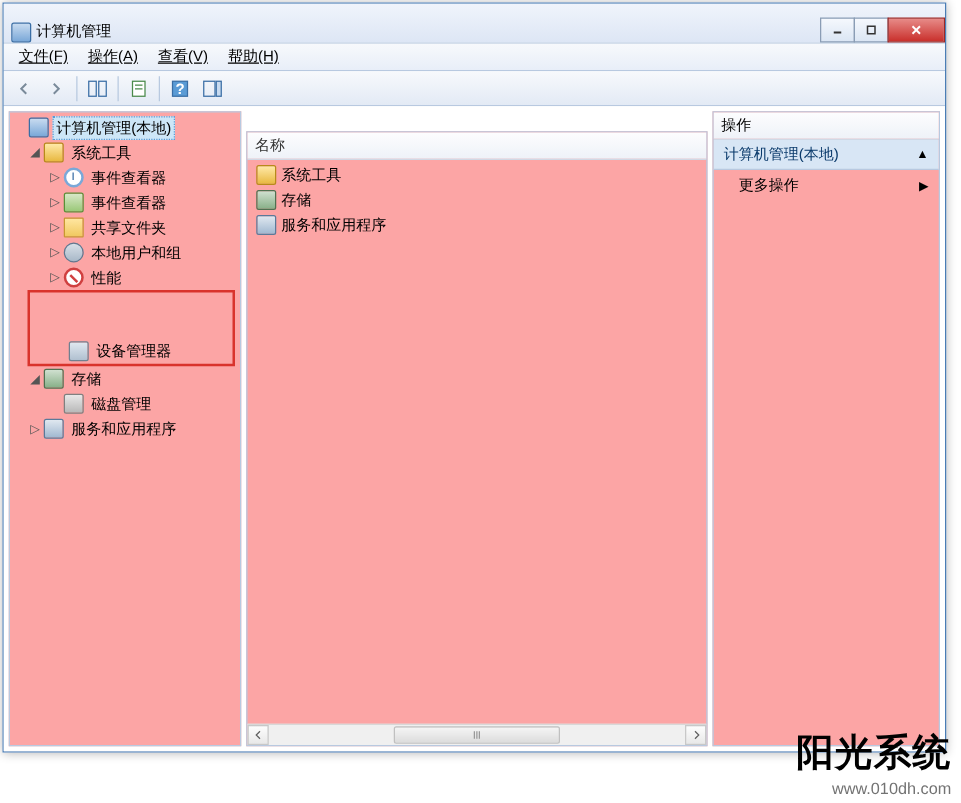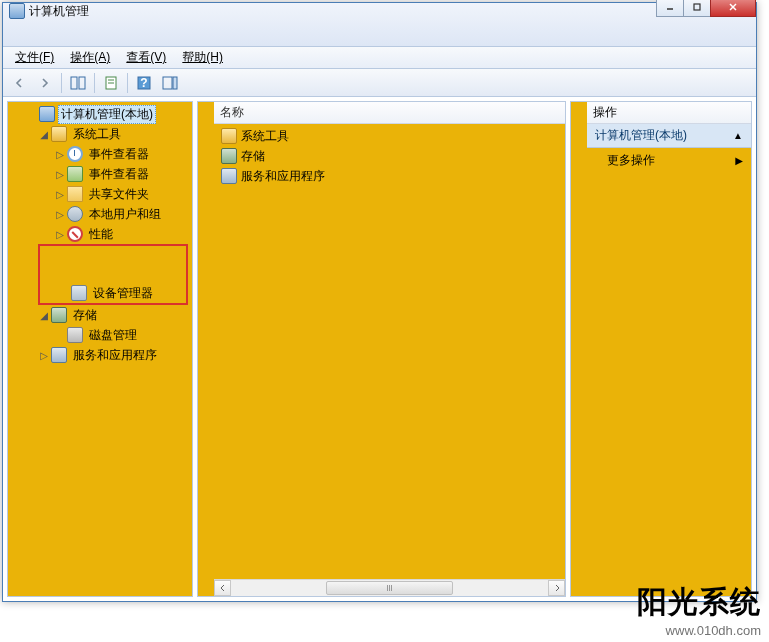--- a/index.html
+++ b/index.html
@@ -1,40 +1,40 @@
 <!DOCTYPE html>
 <html><head>
 <meta charset="utf-8">
 <style>
 * { box-sizing: border-box; margin: 0; padding: 0; font-family: "Microsoft YaHei", "SimSun", Tahoma, sans-serif; font-size: 12px; }
 body { background: #fff; width: 769px; height: 642px; overflow: hidden; position: relative; }
 
 .window { width: 755px; height: 600px; margin: 2px 0 0 2px; border: 1px solid #4a7db5; background: #fff; box-shadow: 0 0 8px rgba(0,0,0,0.3); display: flex; flex-direction: column; }
 
-.titlebar { height: 44px; background: linear-gradient(#f0f4fb, #dde6f5); display: flex; align-items: flex-start; padding: 0 0 0 6px; border-bottom: 1px solid #b8c9e0; }
+.titlebar { height: 32px; background: linear-gradient(#f0f4fb, #dde6f5); display: flex; align-items: flex-end; padding: 0 0 0 6px; border-bottom: 1px solid #b8c9e0; }
 .titlebar .ticon { width: 16px; height: 16px; margin-right: 4px; }
 .titlebar .title { flex: 1; color: #000; }
 .winbtns { display: flex; height: 20px; margin-top: -6px; }
 .winbtn { width: 28px; height: 20px; border: 1px solid #8a9db5; background: linear-gradient(#f5f8fd, #dbe6f4); display: flex; align-items: center; justify-content: center; margin-left: -1px; }
 .winbtn.close { width: 46px; background: linear-gradient(#e78b88, #c9302c); border-color: #a02825; }
 .winbtn svg { width: 10px; height: 10px; }
 .winbtn.close svg { stroke: #fff; }
 
 .menubar { height: 22px; background: linear-gradient(#f7f9fc, #e8eef8); border-bottom: 1px solid #b8c9e0; display: flex; align-items: flex-end; padding: 0 4px; text-decoration: underline; }
 .menuitem { padding: 2px 8px; color: #000; }
 
 .toolbar { height: 28px; background: linear-gradient(#f7f9fc, #e3eaf5); border-bottom: 1px solid #b8c9e0; display: flex; align-items: center; padding: 0 4px; gap: 2px; }
 .tbtn { width: 24px; height: 24px; display: flex; align-items: center; justify-content: center; border: 1px solid transparent; }
 .tsep { width: 1px; height: 20px; background: #b8c9e0; margin: 0 2px; }
 
 .content { flex: 1; display: flex; background: #fff; padding: 4px; gap: 4px; min-height: 0; }
 
-.panel { border: 1px solid #b8c9e0; background: #eab308; display: flex; flex-direction: column; padding-left: 16px; }
+.panel { border: 1px solid #b8c9e0; background: #fca5a5; display: flex; flex-direction: column; }
 .leftpanel { width: 186px; }
-.midpanel { flex: 1; }
+.midpanel { flex: 1; margin-top: 16px; }
 .rightpanel { width: 182px; }
 
 .header-row { height: 22px; background: linear-gradient(#fdfdfe, #eef2f8); border-bottom: 1px solid #d0d8e5; display: flex; align-items: center; padding: 0 6px; color: #333; }
 
 .tree { padding: 2px 0; overflow: auto; flex: 1; }
 .trow { display: flex; align-items: center; height: 20px; padding-right: 4px; white-space: nowrap; }
 .exp { width: 12px; height: 12px; display: flex; align-items: center; justify-content: center; color: #555; font-size: 10px; }
 .ticon2 { width: 16px; height: 16px; margin: 0 3px 0 1px; flex-shrink: 0; }
 .tlabel { padding: 1px 3px; }
 .tlabel.sel { background: #cde6f7; border: 1px dotted #5a9bd5; padding: 0 2px; }

